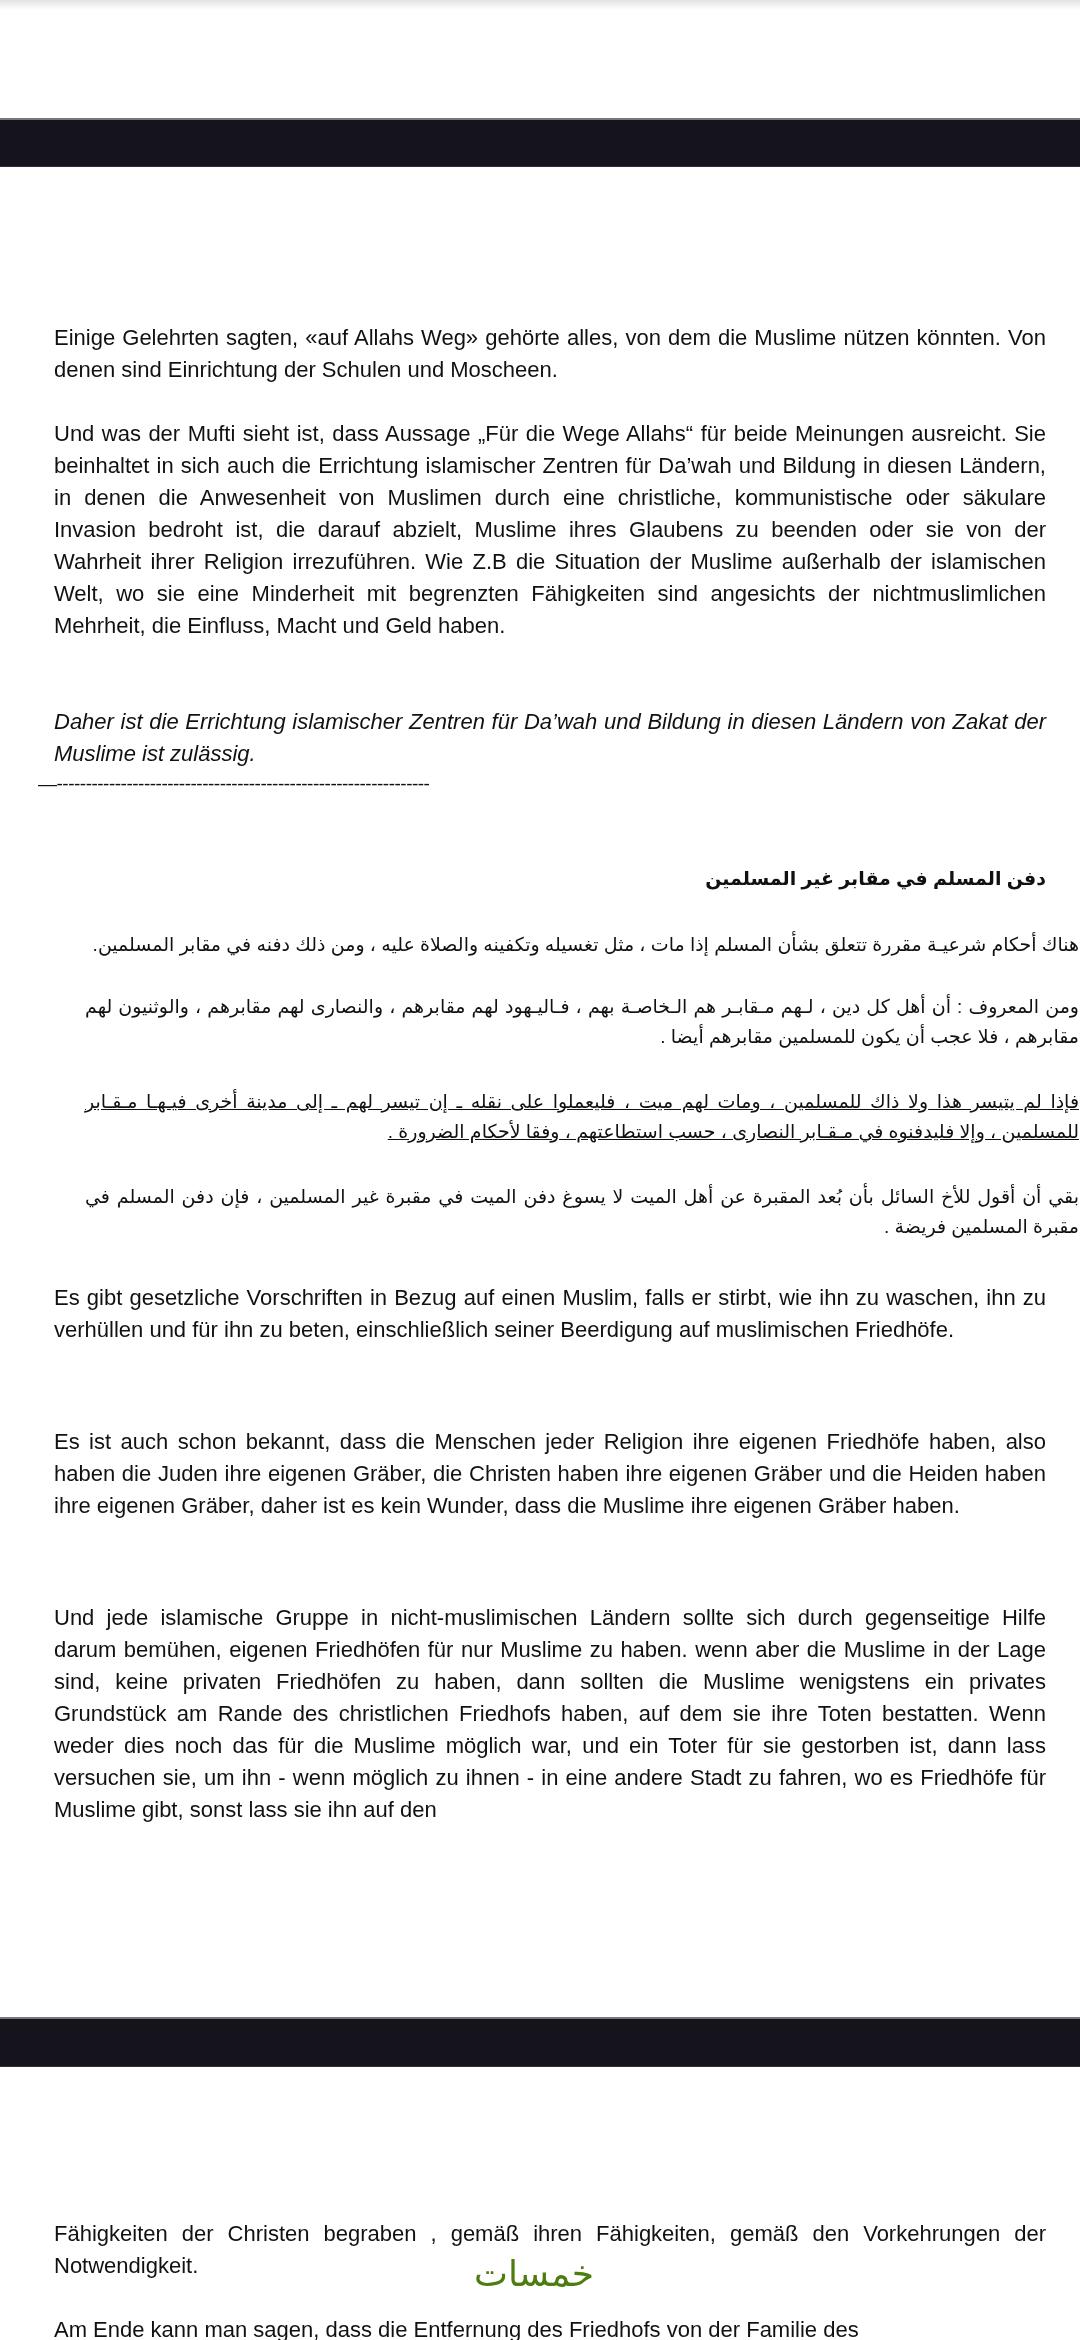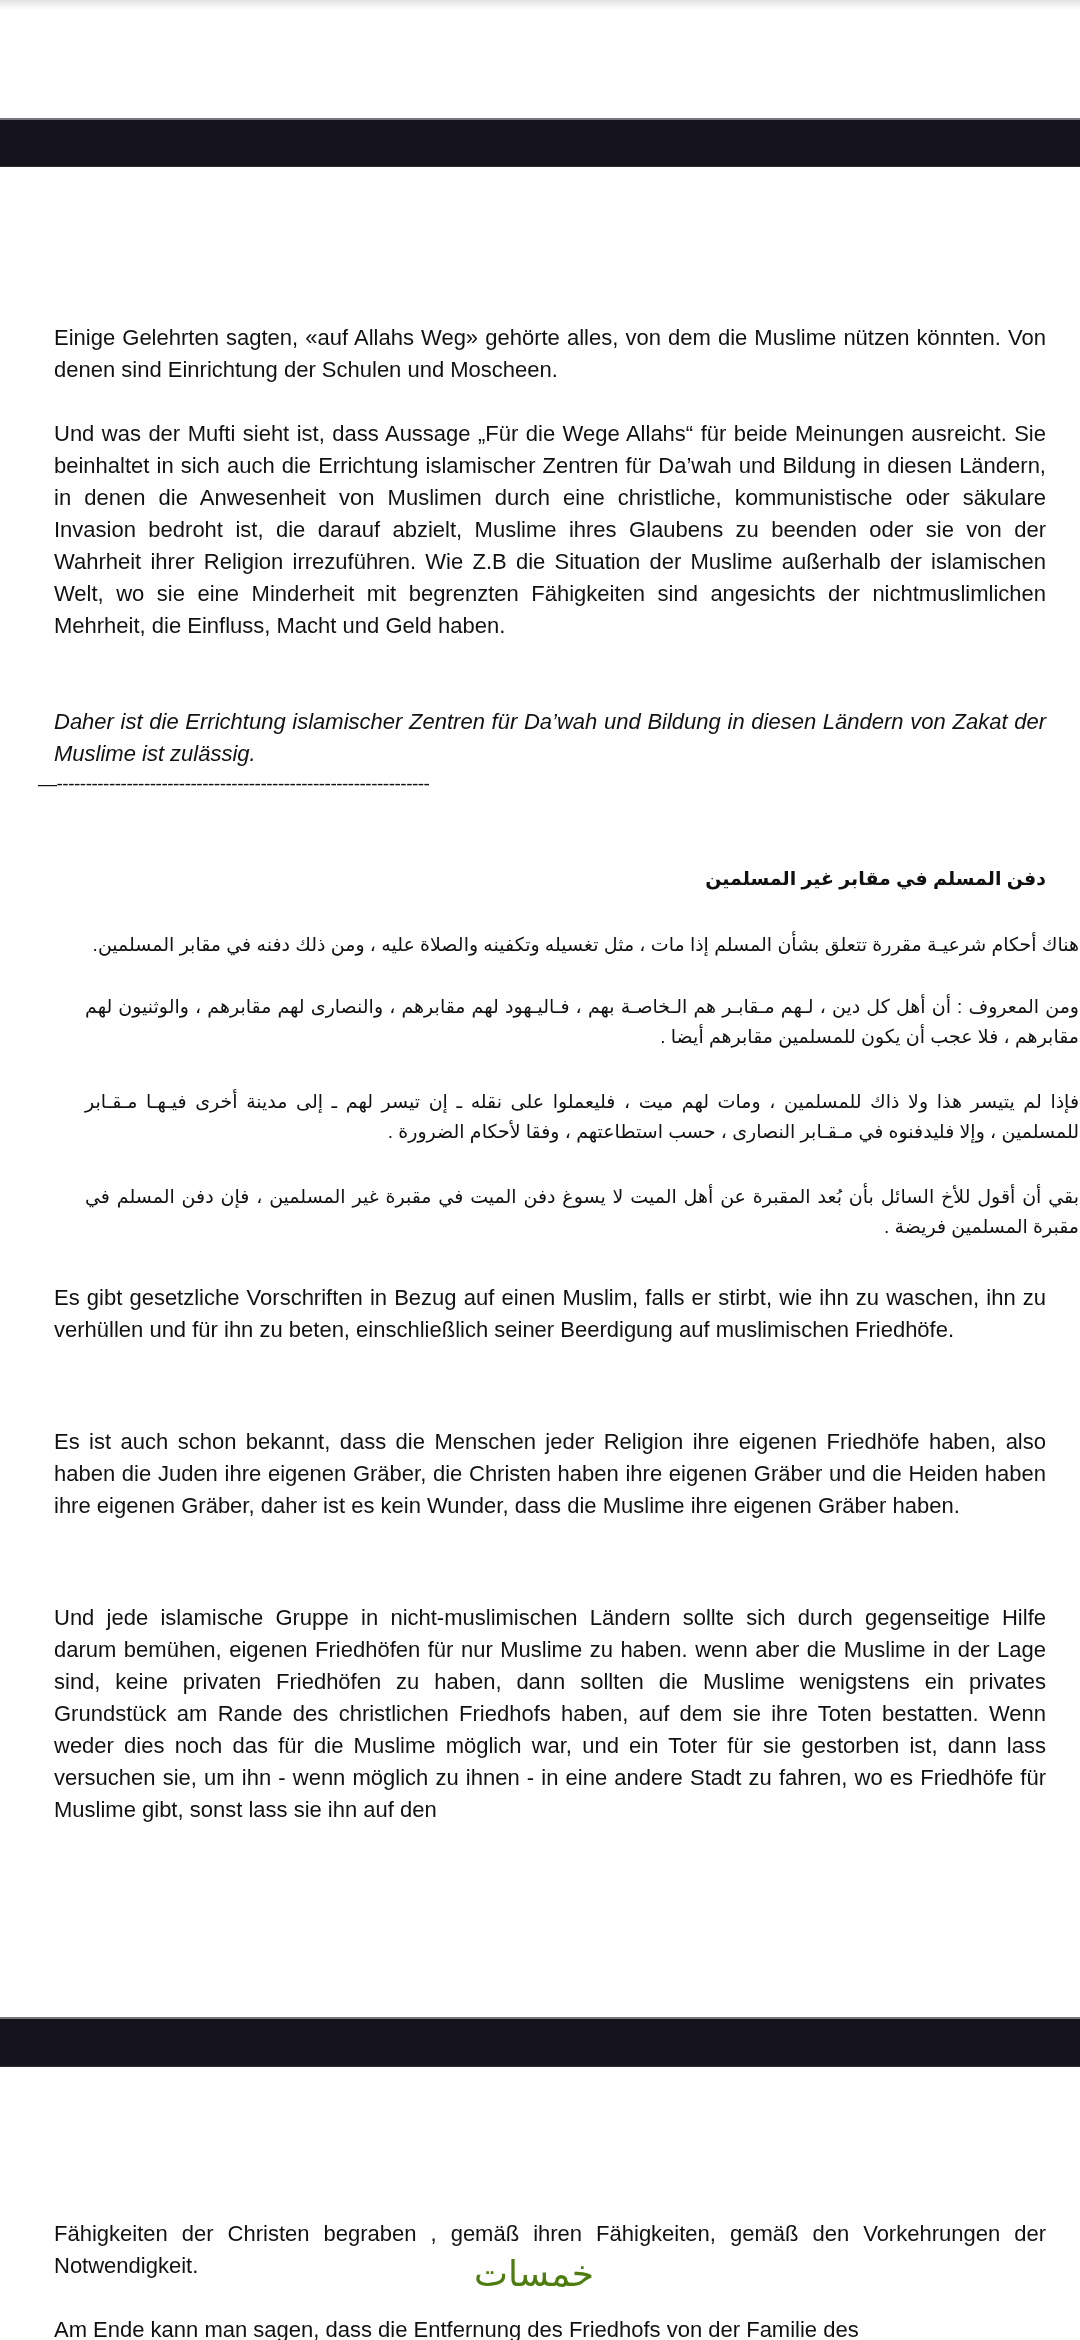--- a/index.html
+++ b/index.html
@@ -76,21 +76,21 @@
 <div class="page-break pb1"></div>
 
 <p class="block" style="top:322px;">Einige Gelehrten sagten, «auf Allahs Weg» gehörte alles, von dem die Muslime nützen könnten. Von denen sind Einrichtung der Schulen und Moscheen.</p>
 <p class="block" style="top:418px;">Und was der Mufti sieht ist, dass Aussage „Für die Wege Allahs“ für beide Meinungen ausreicht. Sie beinhaltet in sich auch die Errichtung islamischer Zentren für Da’wah und Bildung in diesen Ländern, in denen die Anwesenheit von Muslimen durch eine christliche, kommunistische oder säkulare Invasion bedroht ist, die darauf abzielt, Muslime ihres Glaubens zu beenden oder sie von der Wahrheit ihrer Religion irrezuführen. Wie Z.B die Situation der Muslime außerhalb der islamischen Welt, wo sie eine Minderheit mit begrenzten Fähigkeiten sind angesichts der nichtmuslimlichen Mehrheit, die Einfluss, Macht und Geld haben.</p>
 <p class="block" style="top:706px;font-style:italic;">Daher ist die Errichtung islamischer Zentren für Da’wah und Bildung in diesen Ländern von Zakat der Muslime ist zulässig.</p>
 <div class="divider-line">—----------------------------------------------------------------</div>
 
 <p class="block ar-title" style="top:864px;">دفن المسلم في مقابر غير المسلمين</p>
 <p class="block ar" style="top:930px;">هناك أحكام شرعيـة مقررة تتعلق بشأن المسلم إذا مات ، مثل تغسيله وتكفينه والصلاة عليه ، ومن ذلك دفنه في مقابر المسلمين.</p>
 <p class="block ar" style="top:992px;">ومن المعروف : أن أهل كل دين ، لـهم مـقابـر هم الـخاصـة بهم ، فـاليـهود لهم مقابرهم ، والنصارى لهم مقابرهم ، والوثنيون لهم مقابرهم ، فلا عجب أن يكون للمسلمين مقابرهم أيضا .</p>
-<p class="block ar" style="top:1087px;">فإذا لم يتيسر هذا ولا ذاك للمسلمين ، ومات لهم ميت ، فليعملوا على نقله ـ إن تيسر لهم ـ إلى مدينة أخرى فيـهـا مـقـابر للمسلمين ، وإلا فليدفنوه في مـقـابر النصارى ، حسب استطاعتهم ، وفقا لأحكام الضرورة .</p>
+<p class="block ar" style="top:1087px;text-decoration:underline;">فإذا لم يتيسر هذا ولا ذاك للمسلمين ، ومات لهم ميت ، فليعملوا على نقله ـ إن تيسر لهم ـ إلى مدينة أخرى فيـهـا مـقـابر للمسلمين ، وإلا فليدفنوه في مـقـابر النصارى ، حسب استطاعتهم ، وفقا لأحكام الضرورة .</p>
 <p class="block ar" style="top:1182px;">بقي أن أقول للأخ السائل بأن بُعد المقبرة عن أهل الميت لا يسوغ دفن الميت في مقبرة غير المسلمين ، فإن دفن المسلم في مقبرة المسلمين فريضة .</p>
 
 <p class="block" style="top:1282px;">Es gibt gesetzliche Vorschriften in Bezug auf einen Muslim, falls er stirbt, wie ihn zu waschen, ihn zu verhüllen und für ihn zu beten, einschließlich seiner Beerdigung auf muslimischen Friedhöfe.</p>
 <p class="block" style="top:1410px;margin-top:16px;">Es ist auch schon bekannt, dass die Menschen jeder Religion ihre eigenen Friedhöfe haben, also haben die Juden ihre eigenen Gräber, die Christen haben ihre eigenen Gräber und die Heiden haben ihre eigenen Gräber, daher ist es kein Wunder, dass die Muslime ihre eigenen Gräber haben.</p>
 <p class="block" style="top:1602px;">Und jede islamische Gruppe in nicht-muslimischen Ländern sollte sich durch gegenseitige Hilfe darum bemühen, eigenen Friedhöfen für nur Muslime zu haben. wenn aber die Muslime in der Lage sind, keine privaten Friedhöfen zu haben, dann  sollten die Muslime wenigstens ein privates Grundstück am Rande des christlichen Friedhofs haben, auf dem sie ihre Toten bestatten.  Wenn weder dies noch das für die Muslime möglich war, und ein Toter für sie gestorben ist, dann lass versuchen sie, um ihn - wenn möglich zu ihnen - in eine andere Stadt zu fahren, wo es Friedhöfe für Muslime gibt, sonst lass sie ihn auf den</p>
 
 <div class="page-break pb2"></div>
 
 <p class="block" style="top:2218px;">Fähigkeiten der Christen begraben , gemäß ihren Fähigkeiten, gemäß den Vorkehrungen der Notwendigkeit.</p>
 <p class="block" style="top:2314px;">Am Ende kann man sagen, dass die Entfernung des Friedhofs von der Familie des</p>

